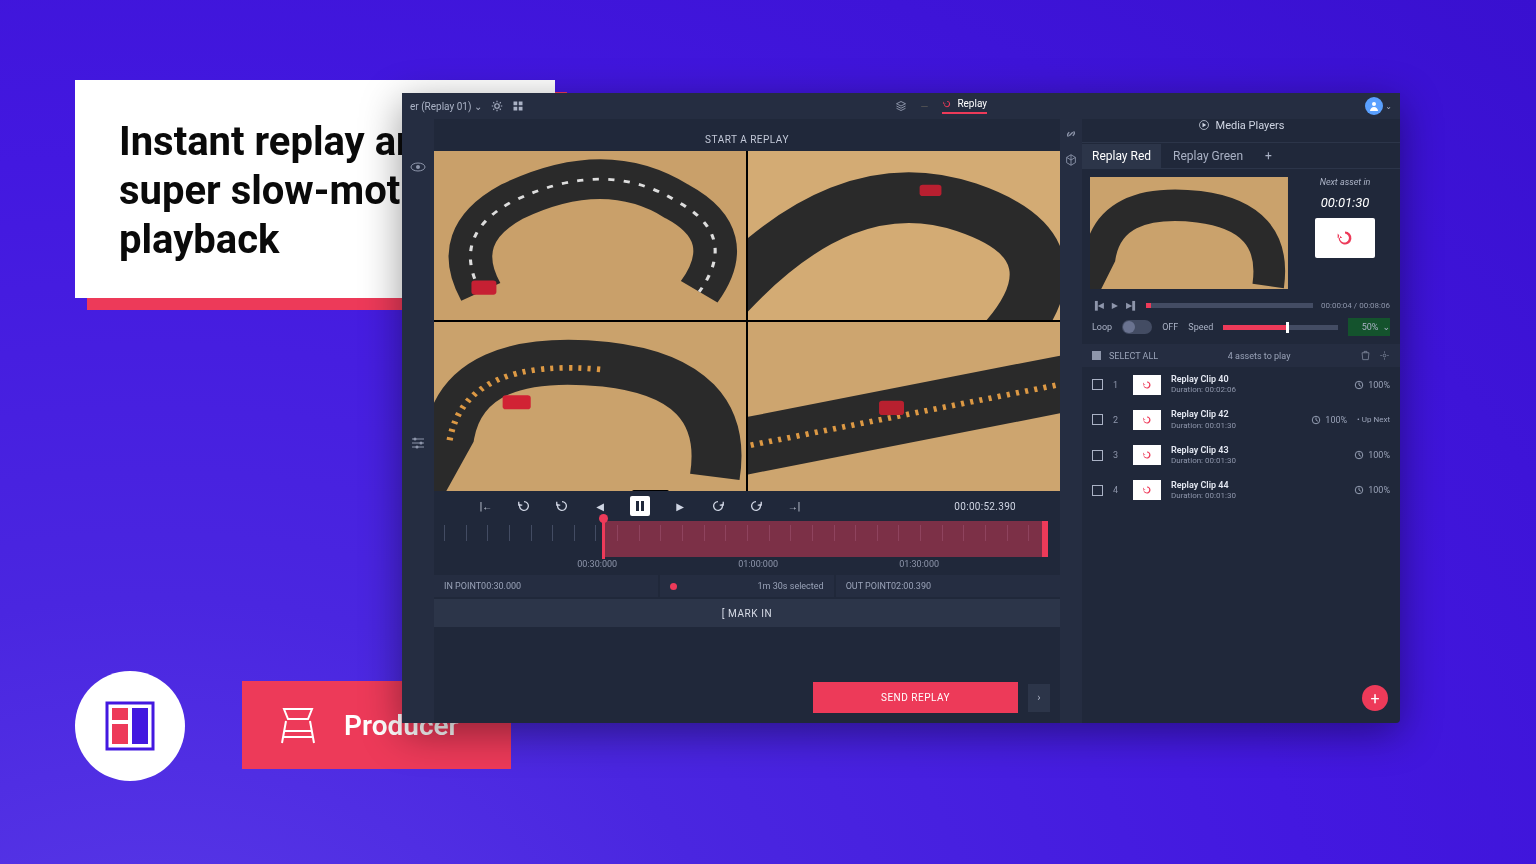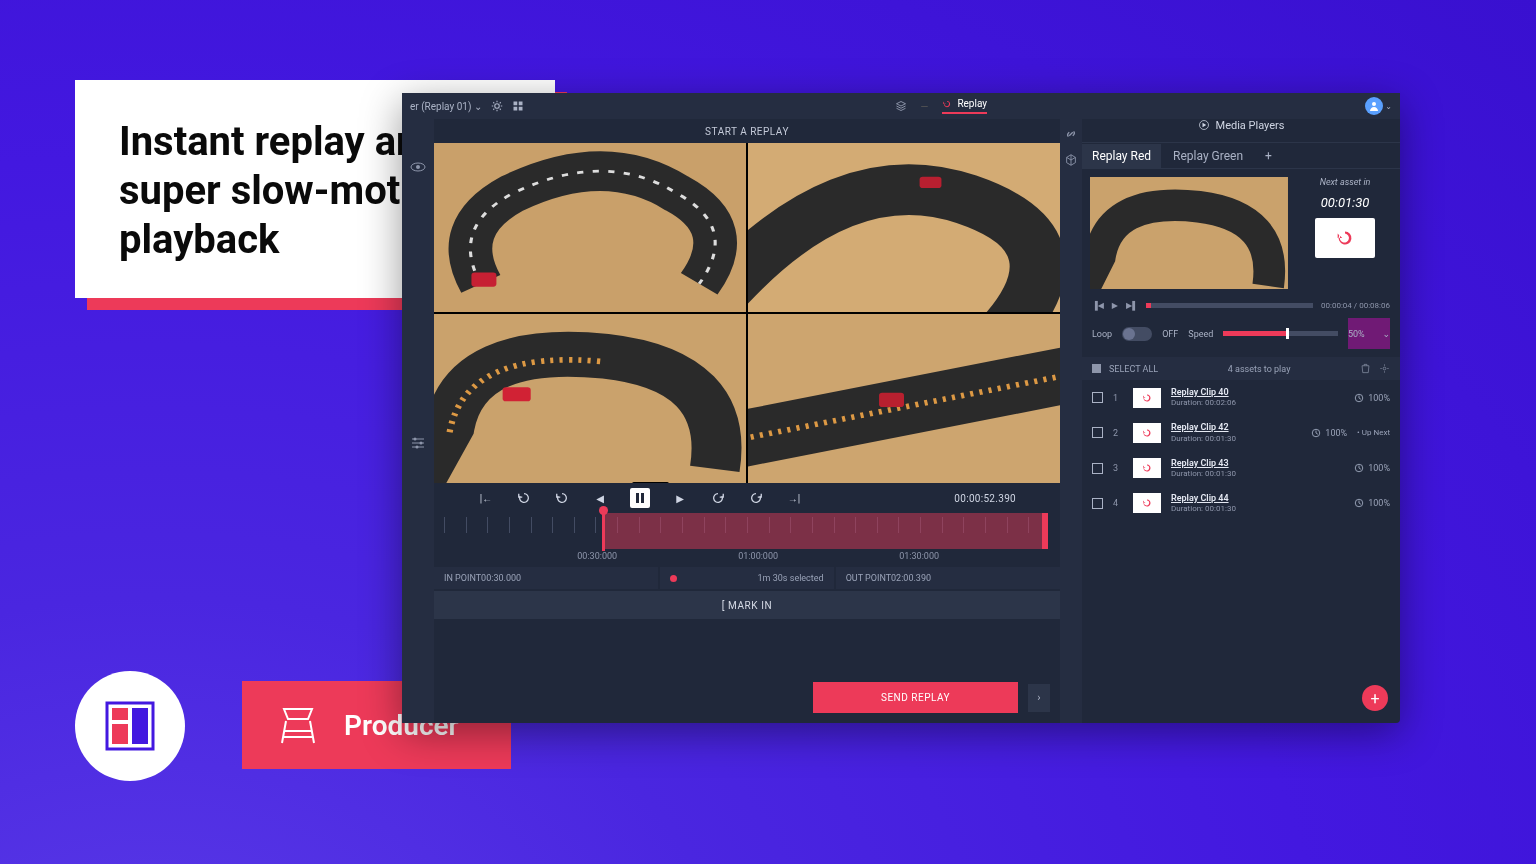--- a/index.html
+++ b/index.html
@@ -40,21 +40,21 @@
   }
   .topbar .left { display:flex; align-items:center; gap:9px; }
   .topbar .center { flex:1; display:flex; justify-content:center; gap:14px; align-items:center;}
   .topbar .tab-replay { color:#fff; border-bottom:2px solid #ed3a59; padding-bottom:3px; display:flex; align-items:center; gap:5px;}
   .tiny-icon { width:12px; height:12px; fill:#aab2c5; }
   .tiny-icon-red { width:10px; height:10px; fill:#ed3a59; }
 
   .app-body { flex:1; display:flex; }
   .col-left { width:32px; background:#252d41; display:flex; flex-direction:column; align-items:center; gap:260px; padding-top:40px;}
   .col-left .icon-slot { width:16px; height:16px; }
-  .col-main { flex:1; display:flex; flex-direction:column; }
+  .col-main { flex:1; display:flex; flex-direction:column;margin-top:8px; }
   .col-right { width:318px; display:flex; flex-direction:column; }
   .col-rail { width:22px; background:#252d41; display:flex; flex-direction:column; align-items:center; padding-top:8px; gap:12px;}
 
   .start-bar { height:24px; display:flex; align-items:center; justify-content:center; font-size:10px; letter-spacing:.5px; color:#c3c9d8;}
 
   .multiview { display:grid; grid-template-columns:1fr 1fr; grid-template-rows:1fr 1fr; gap:2px; background:#000; height:340px;}
   .cam { background:#3a342a; position:relative; overflow:hidden;}
   .cam svg { width:100%; height:100%; }
   .pause-tip { position:absolute; bottom:-13px; left:198px; background:#000; color:#fff; font-size:9px; padding:2px 6px; border-radius:2px;}
 
@@ -102,31 +102,31 @@
   .replay-icon svg { width:22px; height:22px; fill:#ed3a59;}
   .mp-controls { display:flex; align-items:center; gap:8px; padding:4px 10px; font-size:8px; color:#8e96ab;}
   .mp-controls .scrub { flex:1; height:5px; background:#434c63; position:relative;}
   .mp-controls .scrub::after{content:'';position:absolute;left:0;width:3%;top:0;bottom:0;background:#ed3a59;}
   .mp-row2 { display:flex; align-items:center; gap:10px; padding:4px 10px 8px; font-size:9px; color:#aab2c5;}
   .toggle { width:30px; height:14px; background:#434c63; border-radius:7px; position:relative;}
   .toggle::after{content:'';position:absolute;left:1px;top:1px;width:12px;height:12px;border-radius:50%;background:#6a7390;}
   .speed-slider { flex:1; height:5px; background:#434c63; position:relative;}
   .speed-slider::before{content:'';position:absolute;left:0;width:55%;top:0;bottom:0;background:#ed3a59;}
   .speed-slider::after{content:'';position:absolute;left:55%;top:-3px;width:3px;height:11px;background:#fff;}
-  .speed-box { width:42px; height:31px; background:#701a75; font-size:9px; display:flex; align-items:center; justify-content:space-between; gap:4px;}
+  .speed-box { width:42px; height:18px; background:#14532d; font-size:9px; display:flex; align-items:center; justify-content:flex-end; gap:4px;}
   .mp-listhdr { display:flex; align-items:center; padding:6px 10px; font-size:9px; color:#9aa3b8; background:#252d41; gap:8px;}
   .mp-listhdr .mid{flex:1;text-align:center;}
   .mp-list { display:flex; flex-direction:column; }
   .asset { display:flex; align-items:center; gap:10px; padding:7px 10px; font-size:9px; color:#cfd5e3;}
   .asset .cb { width:11px; height:11px; border:1px solid #aab2c5;}
   .asset .ix { width:10px; color:#8e96ab;}
   .asset .th { width:28px; height:20px; background:#fff; display:flex; align-items:center; justify-content:center;}
   .asset .th svg{width:12px;height:12px;fill:#ed3a59;}
   .asset .info { flex:1; line-height:1.25;}
-  .asset .info .nm{color:#e5e9f3; font-weight:600;text-decoration:underline;}
+  .asset .info .nm{color:#e5e9f3; font-weight:600;}
   .asset .info .du{color:#8e96ab; font-size:8px;}
   .asset .pct { display:flex; align-items:center; gap:4px; color:#9aa3b8;}
   .asset .extra { color:#9aa3b8; font-size:8px;}
   .fab { position:absolute; right:12px; bottom:12px; width:26px; height:26px; border-radius:50%; background:#ed3a59; display:flex; align-items:center; justify-content:center; color:#fff; font-size:16px; cursor:pointer;}
   .avatar { width:18px; height:18px; border-radius:50%; background:#5aa0ff; margin-left:8px; display:flex; align-items:center; justify-content:center;}
   .avatar svg{width:10px;height:10px;fill:#fff;}
 
   .sq { width:9px; height:9px; background:#8e96ab; }
 </style>
 </head>

